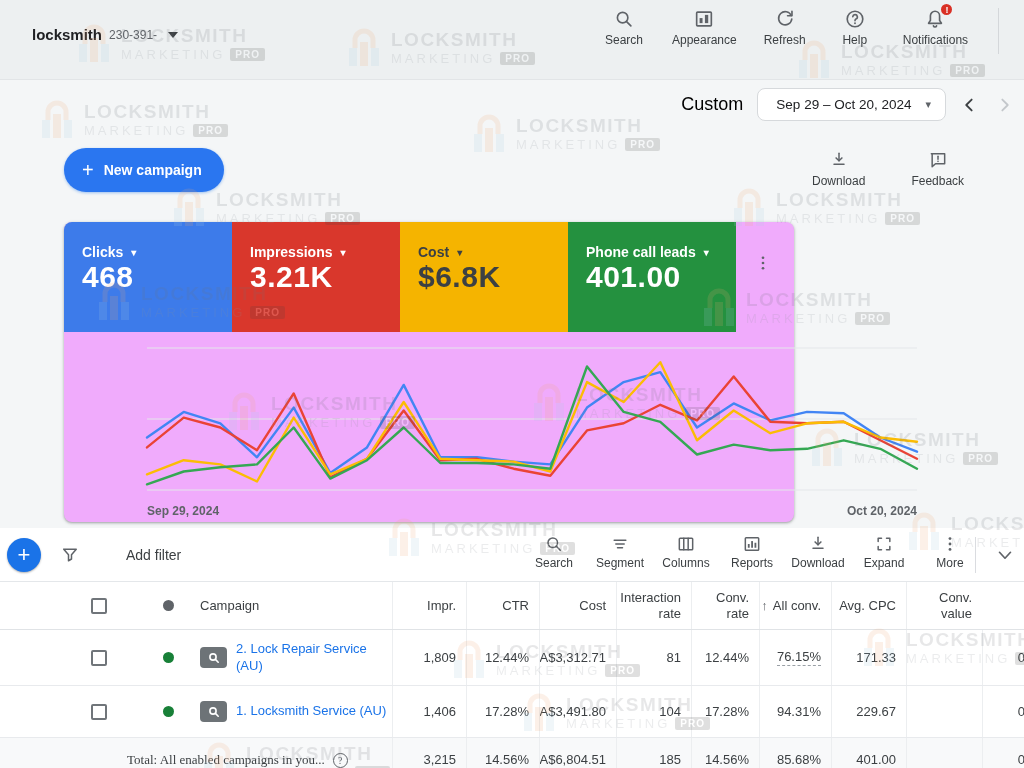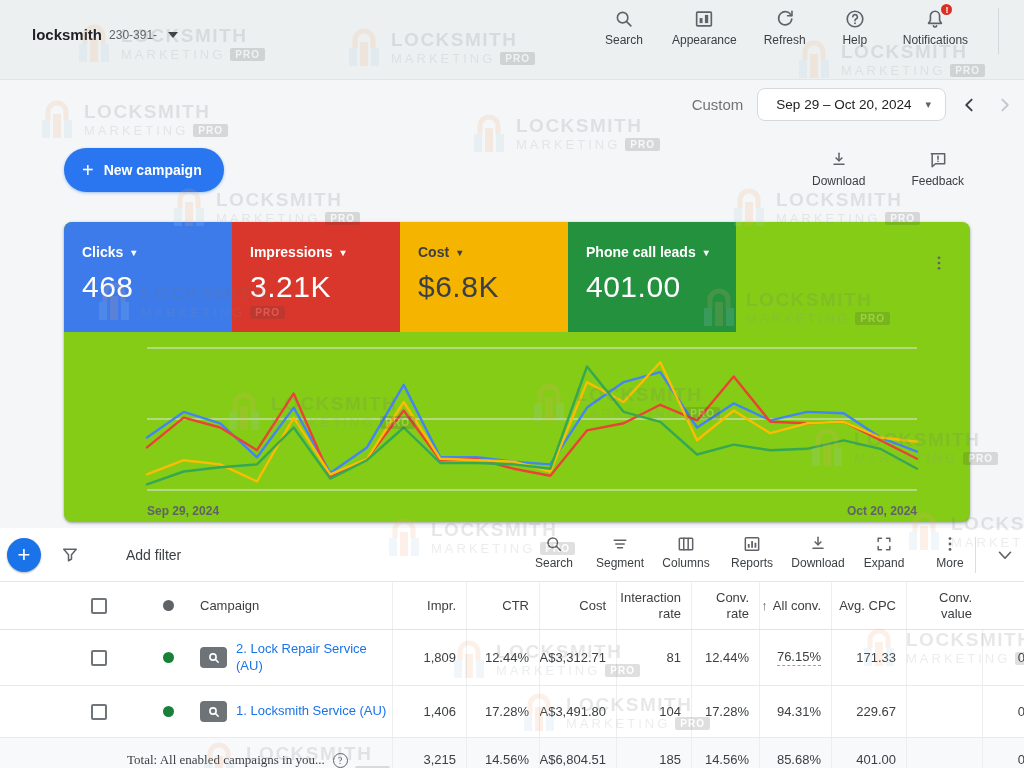--- a/index.html
+++ b/index.html
@@ -16,39 +16,39 @@
   .topnav { position:absolute; left:602px; top:8px; display:flex; gap:26px; }
   .topnav-item { display:flex; flex-direction:column; align-items:center; gap:3px; cursor:pointer; min-width:44px; }
   .topnav-item svg { display:block; }
   .topnav-label { font-size:12px; color:#3c4043; }
   .bell-wrap { position:relative; }
   .notif-badge { position:absolute; top:-6px; right:-8px; width:15px; height:15px; border-radius:50%; background:#d93025; color:#fff; font-size:9px; font-weight:700; display:flex; align-items:center; justify-content:center; border:2px solid #edf0f1; }
   .topnav-divider { width:1px; height:46px; background:#d4d7da; margin-left:4px; }
 
   
   .date-row { position:absolute; top:88px; right:10px; display:flex; align-items:center; gap:14px; }
-  .custom-label { font-size:15px; color:#737373; }
+  .custom-label { font-size:18px; color:#000000; }
   .date-pill { display:flex; align-items:center; gap:14px; background:#fff; border:1px solid #d6d9dc; border-radius:8px; padding:8px 14px 8px 18px; font-size:13.5px; color:#202124; cursor:pointer; }
   .date-pill .caret { font-size:11px; color:#5f6368; }
   .date-nav { display:flex; align-items:center; gap:14px; }
 
   
   .new-campaign { position:absolute; left:64px; top:148px; height:44px; border-radius:22px; background:#2a76f0; color:#fff; display:flex; align-items:center; gap:10px; padding:0 22px 0 18px; font-size:14px; font-weight:600; border:none; cursor:pointer; box-shadow:0 1px 3px rgba(26,115,232,.4); }
   .new-campaign .plus { font-size:20px; font-weight:400; line-height:1; }
   .dlfb { position:absolute; left:812px; top:150px; display:flex; gap:46px; }
   .dlfb-item { display:flex; flex-direction:column; align-items:center; gap:4px; cursor:pointer; }
   .dlfb-item span { font-size:12px; color:#3c4043; }
 
   
-  .card { position:absolute; left:64px; top:222px; width:906px; height:300px; background:#84cc16; border-radius:8px; box-shadow:0 1px 2px rgba(60,64,67,.3), 0 1px 3px 1px rgba(60,64,67,.15); }
+  .card { position:absolute; left:64px; top:222px; width:730px; height:300px; background:#f0abfc; border-radius:8px; box-shadow:0 1px 2px rgba(60,64,67,.3), 0 1px 3px 1px rgba(60,64,67,.15); }
   .scorecards { position:absolute; left:0; top:0; width:906px; height:110px; display:flex; border-radius:8px 8px 0 0; overflow:hidden; }
   .scorecard { width:168px; height:110px; padding:22px 0 0 18px; cursor:pointer; }
   .scorecard .sc-label { font-size:14px; font-weight:600; display:flex; align-items:center; gap:8px; }
   .scorecard .sc-caret { font-size:10px; }
-  .scorecard .sc-value { font-size:30px; font-weight:400; margin-top:10px; letter-spacing:.5px; }
+  .scorecard .sc-value { font-size:30px; font-weight:700; letter-spacing:.5px; }
   .card-kebab { position:absolute; right:22px; top:28px; cursor:pointer; }
   .chart-wrap { position:absolute; left:17px; top:110px; width:906px; height:190px;font-weight:bold; }
   .chart-label { position:absolute; font-size:12px; color:#5f6368; top:172px; }
   .chart-label.start { left:66px; }
   .chart-label.end { right:70px; }
 
   
   .table-section { position:absolute; left:0; top:528px; width:1024px; height:260px; background:#fff; }
   .tbl-toolbar { position:relative; height:54px; border-bottom:1px solid #e4e7ea; display:flex; align-items:center; }
   .add-btn { position:absolute; left:7px; top:10px; width:34px; height:34px; border-radius:50%; background:#1a73e8; color:#fff; font-size:22px; display:flex; align-items:center; justify-content:center; cursor:pointer; box-shadow:0 1px 2px rgba(0,0,0,.3); }

